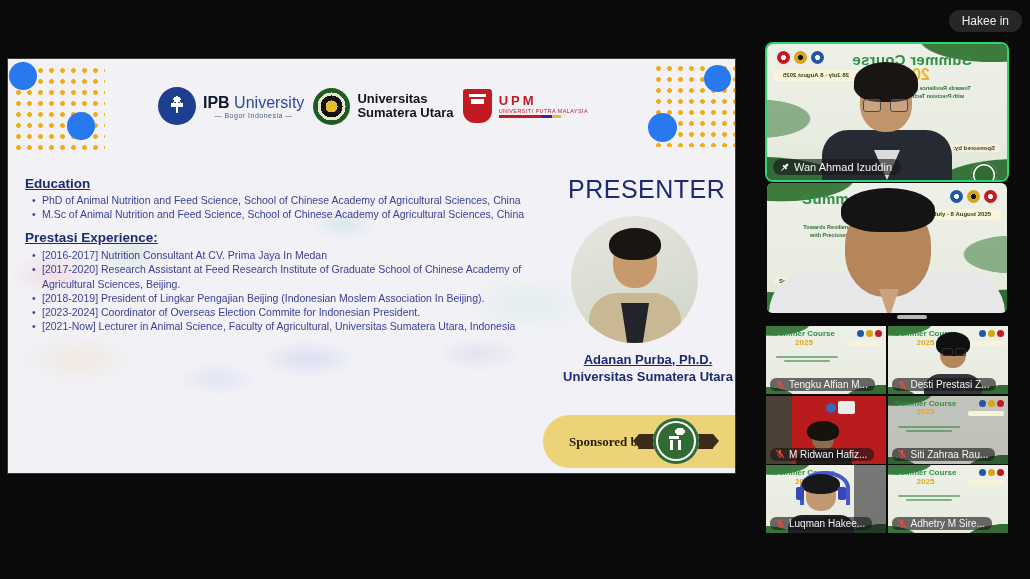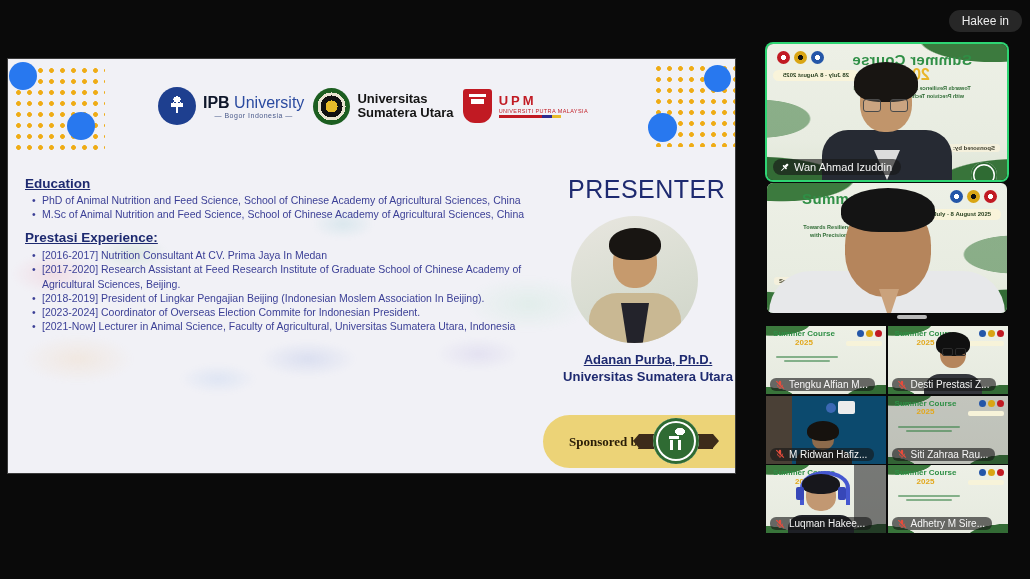--- a/index.html
+++ b/index.html
@@ -339,21 +339,21 @@
       <svg class="icon-svg" width="10" height="10" viewBox="0 0 12 12">
         <rect x="4.6" y="1" width="2.8" height="5.4" rx="1.4" fill="#e74c3c"></rect>
         <path d="M2.8 5.6a3.2 3.2 0 0 0 6.4 0" stroke="#e74c3c" stroke-width="1" fill="none"></path>
         <line x1="6" y1="8.8" x2="6" y2="10.8" stroke="#e74c3c" stroke-width="1"></line>
         <line x1="1.6" y1="1.4" x2="10.6" y2="10.4" stroke="#e74c3c" stroke-width="1.4"></line>
       </svg>
       <span>Desti Prestasi Z...</span>
     </div>
   </div>
 
-  <div class="cell" style="background:#0c4a6e;">
+  <div class="cell" style="background:#b91c1c;">
     <div class="person-part" style="left:0;top:0;width:26px;height:68px;background:#4a4036;"></div>
     <div class="person-part" style="left:72px;top:5px;width:17px;height:13px;background:#ececec;border-radius:2px;"></div>
     <div class="person-part" style="left:60px;top:7px;width:10px;height:10px;border-radius:50%;background:#3b68b4;"></div>
     <div class="person-part" style="left:30px;bottom:0;width:56px;height:14px;background:#241f1b;border-radius:12px 12px 0 0;"></div>
     <div class="person-part" style="left:46px;top:32px;width:22px;height:22px;background:#8d6b4c;border-radius:46%;"></div>
     <div class="person-part" style="left:41px;top:25px;width:32px;height:20px;background:#16120e;border-radius:50% 50% 42% 42%;"></div>
     <div class="name-tag small">
       <svg class="icon-svg" width="10" height="10" viewBox="0 0 12 12">
         <rect x="4.6" y="1" width="2.8" height="5.4" rx="1.4" fill="#e74c3c"></rect>
         <path d="M2.8 5.6a3.2 3.2 0 0 0 6.4 0" stroke="#e74c3c" stroke-width="1" fill="none"></path>

